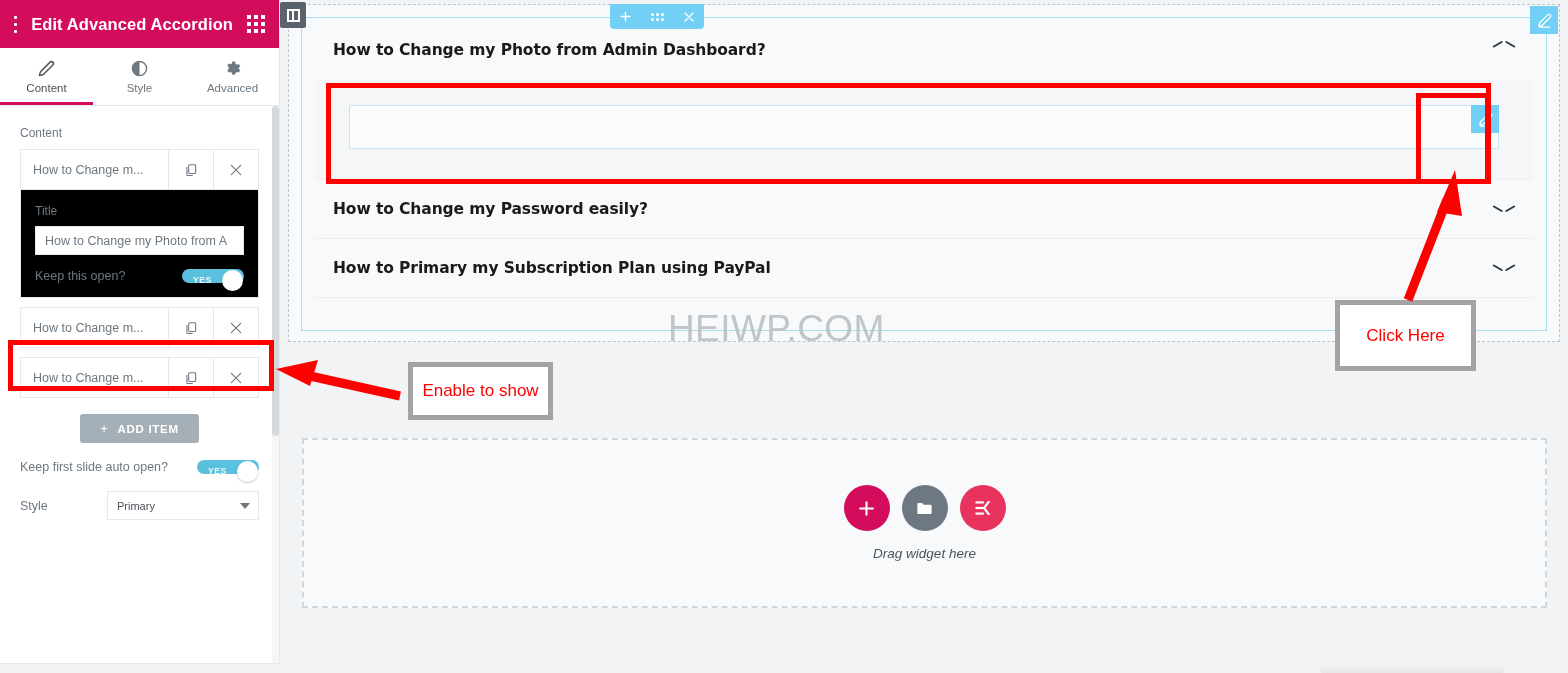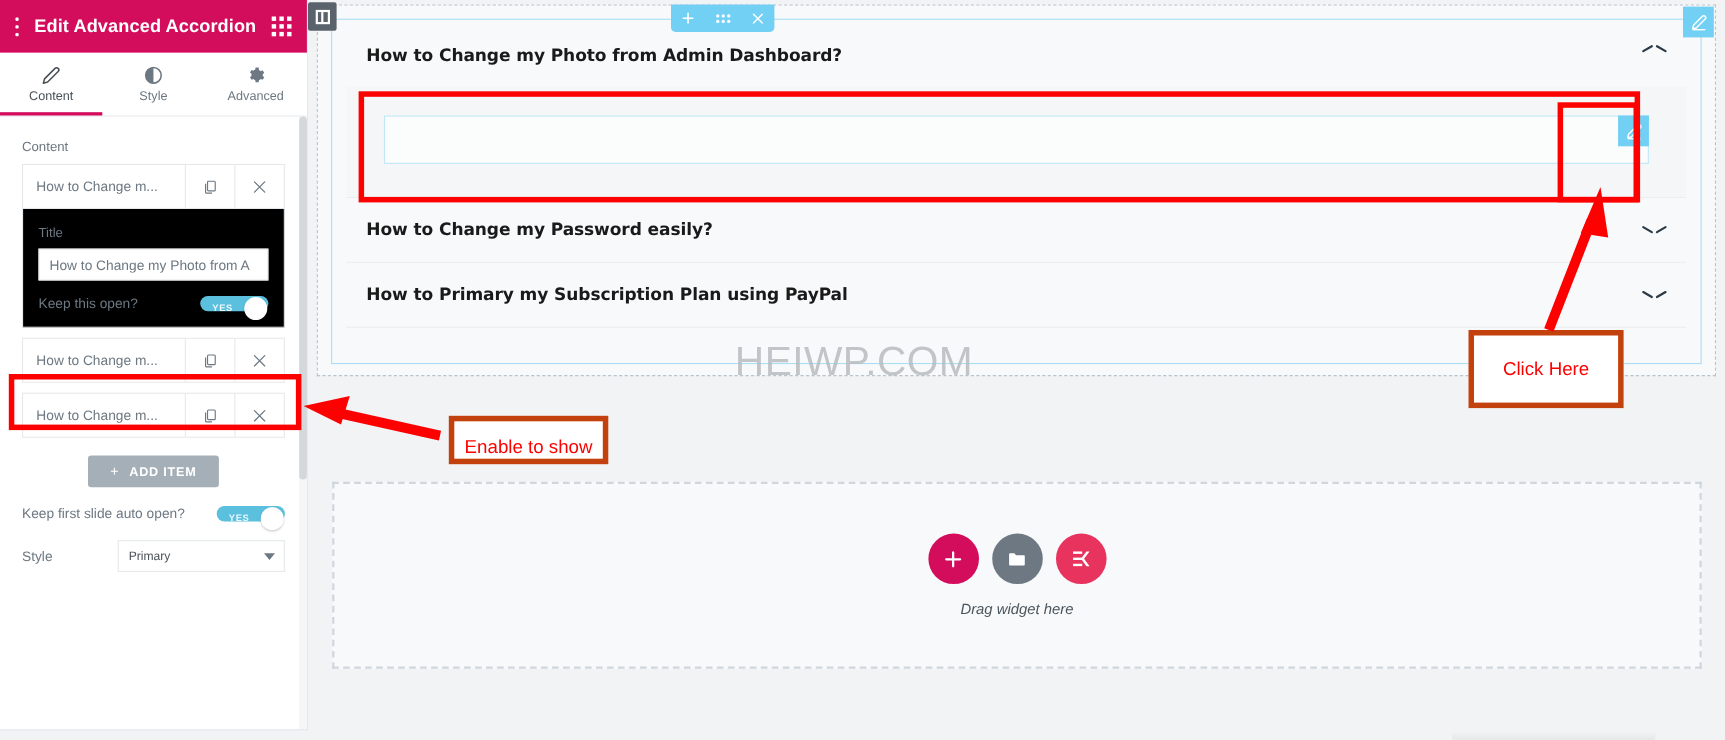--- a/index.html
+++ b/index.html
@@ -275,30 +275,30 @@
     background: linear-gradient(to bottom, rgba(0,0,0,0), rgba(0,0,0,.05));
     border-radius: 3px;
   }
 
   
   .anno-box {
     position: absolute; border: 5px solid #fd0000; background: transparent;
     z-index: 40; pointer-events: none;
   }
   .anno-label {
-    position: absolute; border: 5px solid #c2410c; background: #ffffff;
+    position: absolute; border: 5px solid #a3a3a3; background: #ffffff;
     z-index: 41; display: flex; align-items: center; justify-content: center;
     color: #fd0000; font-size: 17px;
     font-family: "Liberation Sans", sans-serif;
   }
   #anno-main     { left: 326px; top: 83px;  width: 1165px; height: 101px; }
   #anno-editbtn  { left: 1416px; top: 93px; width: 74px;  height: 91px; }
   #anno-toggle   { left: 8px;   top: 340px; width: 266px; height: 51px; }
   #anno-clickhere{ left: 1335px; top: 300px; width: 141px; height: 71px; }
-  #anno-enable   { left: 408px; top: 378px; width: 145px; height: 44px; align-items: flex-end; }
+  #anno-enable   { left: 408px; top: 362px; width: 145px; height: 58px; }
   svg.anno-arrow { position: absolute; z-index: 42; pointer-events: none; overflow: visible; }
 </style>
 </head>
 <body>
 
 <div id="root">
 
   <div id="panel">
 
     <div id="panel-header">

